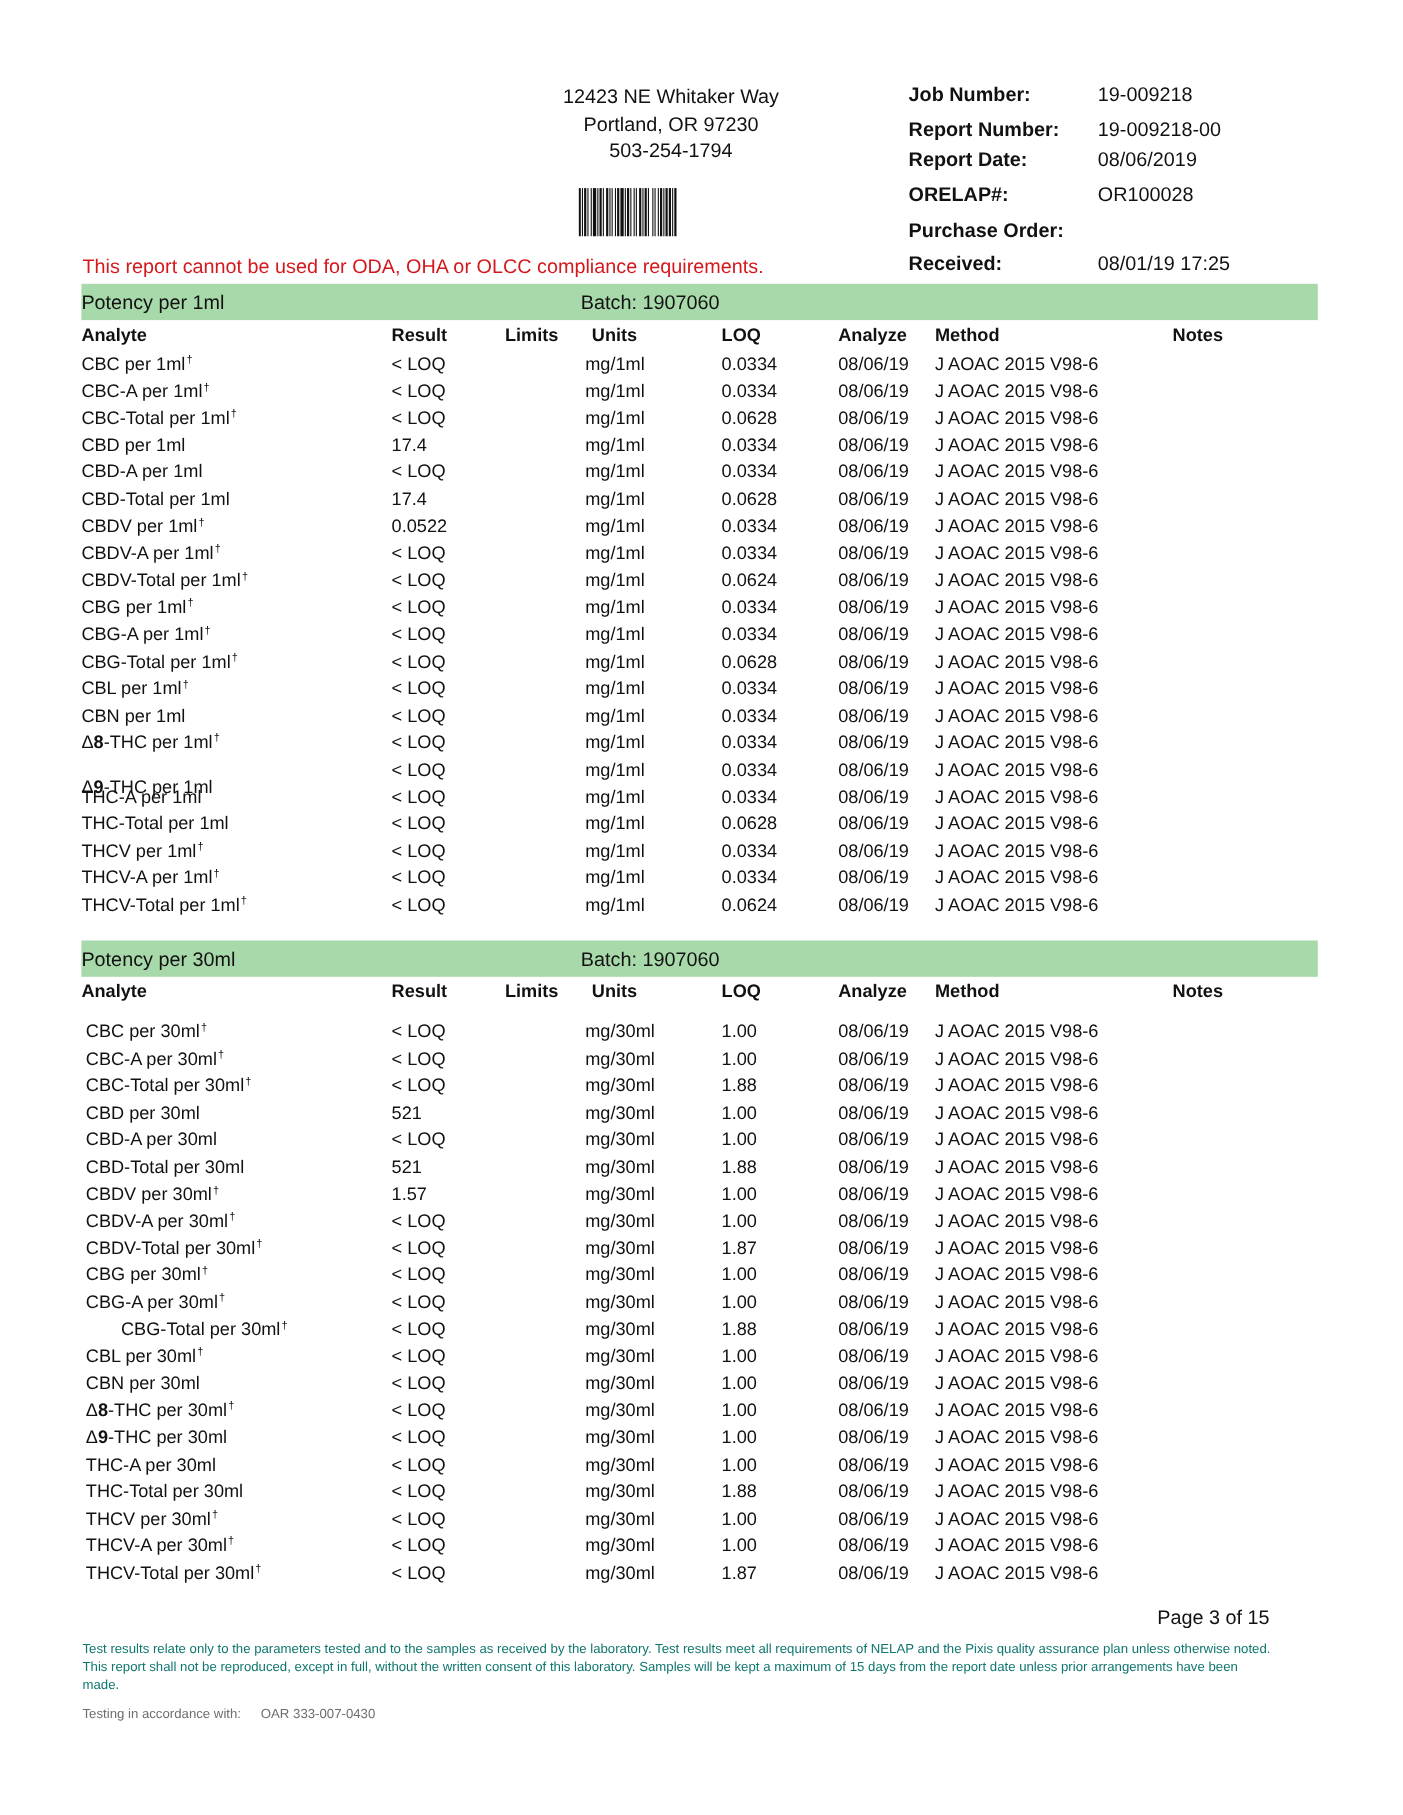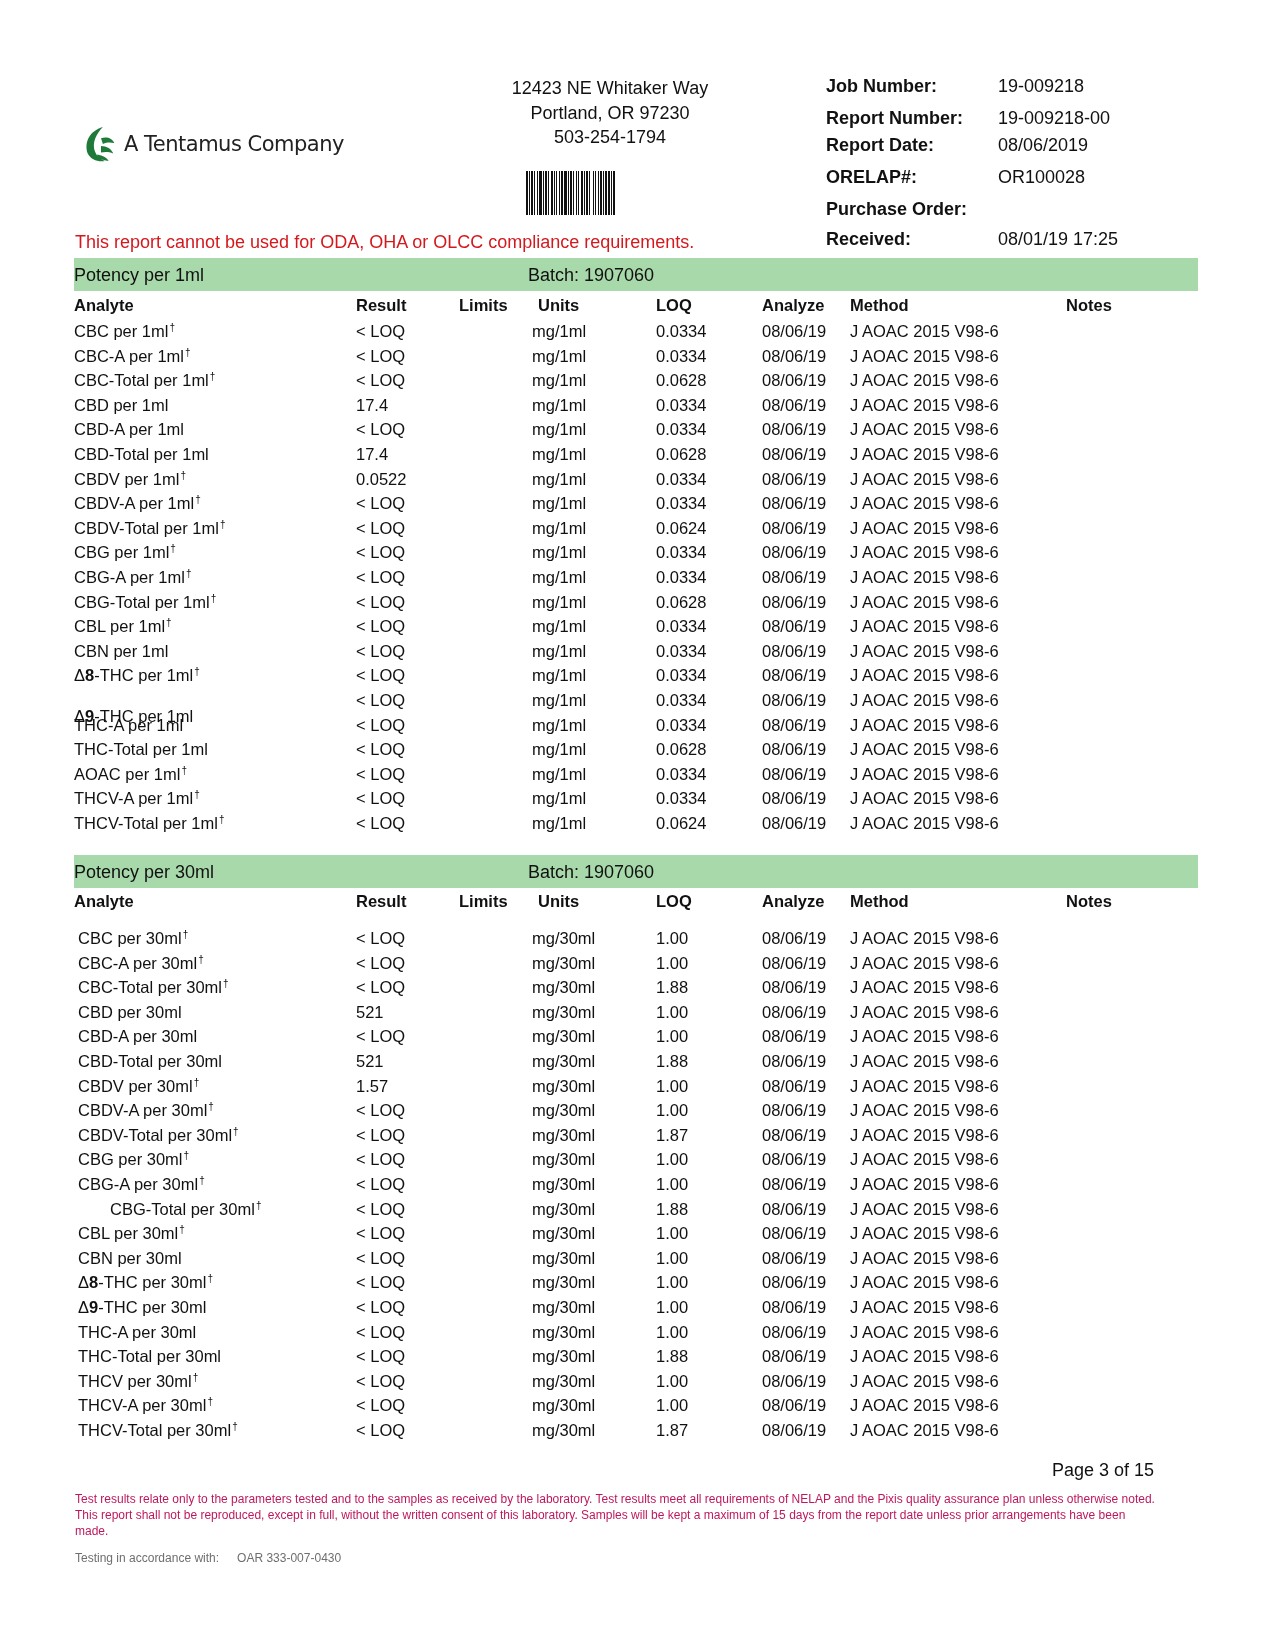--- a/index.html
+++ b/index.html
@@ -39,37 +39,28 @@
   .col-head { height: 22px; font-size: 16.5px; font-weight: bold; }
   .col-head span { position: absolute; white-space: nowrap; }
 
   
   .row { position: absolute; left: 0; width: 1275px; height: 24px; font-size: 16.5px; }
   .row span { position: absolute; white-space: nowrap; }
   .dagger { font-size: 10px; vertical-align: 6px; margin-left: 1px; }
   .delta-num { font-weight: bold; }
 
   .page-num { left: 1052px; top: 1460px; font-size: 18px; }
-  .disclaimer { left: 75px; top: 1491px; width: 1080px; font-size: 12px; line-height: 16px; color: #be185d; }
+  .disclaimer { left: 75px; top: 1491px; width: 1080px; font-size: 12px; line-height: 16px; color: #0f766e; }
   .testing { left: 75px; top: 1551px; font-size: 12px; color: #6e6e6e; white-space: nowrap; }
   .testing .val { margin-left: 18px; }
 </style>
 </head>
 <body>
 
 <div class="abs logo">
-  <div class="logo-sub">
-    <svg class="leaf-icon" viewBox="0 0 40 40">
-      <path d="M22 2 C8 6 2 18 6 30 C9 36 16 39 24 38 C14 34 10 24 14 14 C16 9 19 5 22 2 Z" fill="#1f7a3a"></path>
-      <path d="M20 14 C26 12 32 14 34 19 C30 18 26 18 22 20 Z" fill="#1f7a3a"></path>
-      <path d="M20 22 C26 22 31 25 33 30 C28 28 24 28 20 29 Z" fill="#1f7a3a"></path>
-      <path d="M16 31 C22 32 27 35 28 38 C24 37 20 36 16 36 Z" fill="#1f7a3a"></path>
-    </svg>
-    <span class="logo-sub-text">A Tentamus Company</span>
-  </div>
 </div>
 
 <div class="abs address">
   <div>12423 NE Whitaker Way</div>
   <div>Portland, OR 97230</div>
   <div>503-254-1794</div>
 </div>
 
 <svg class="abs barcode" id="barcode" viewBox="0 0 141 44" preserveAspectRatio="none">
     <rect x="0" y="0" width="2" height="44" fill="#111"></rect>
@@ -325,21 +316,21 @@
       <span style="left: 74px;"><span style="position: static;">THC-Total per 1ml</span></span>
       <span style="left: 356px;">&lt; LOQ</span>
       <span style="left: 459px;"></span>
       <span style="left: 532px;">mg/1ml</span>
       <span style="left: 656px;">0.0628</span>
       <span style="left: 762px;">08/06/19</span>
       <span style="left: 850px;">J AOAC 2015 V98-6</span>
       <span style="left: 1066px;"></span>
     </div>
     <div class="row" style="top: 442.8px;">
-      <span style="left: 74px;"><span style="position: static;">AOAC per 1ml</span><span class="dagger" style="position: static;">†</span></span>
+      <span style="left: 74px;"><span style="position: static;">THCV per 1ml</span><span class="dagger" style="position: static;">†</span></span>
       <span style="left: 356px;">&lt; LOQ</span>
       <span style="left: 459px;"></span>
       <span style="left: 532px;">mg/1ml</span>
       <span style="left: 656px;">0.0334</span>
       <span style="left: 762px;">08/06/19</span>
       <span style="left: 850px;">J AOAC 2015 V98-6</span>
       <span style="left: 1066px;"></span>
     </div>
     <div class="row" style="top: 467.4px;">
       <span style="left: 74px;"><span style="position: static;">THCV-A per 1ml</span><span class="dagger" style="position: static;">†</span></span>

